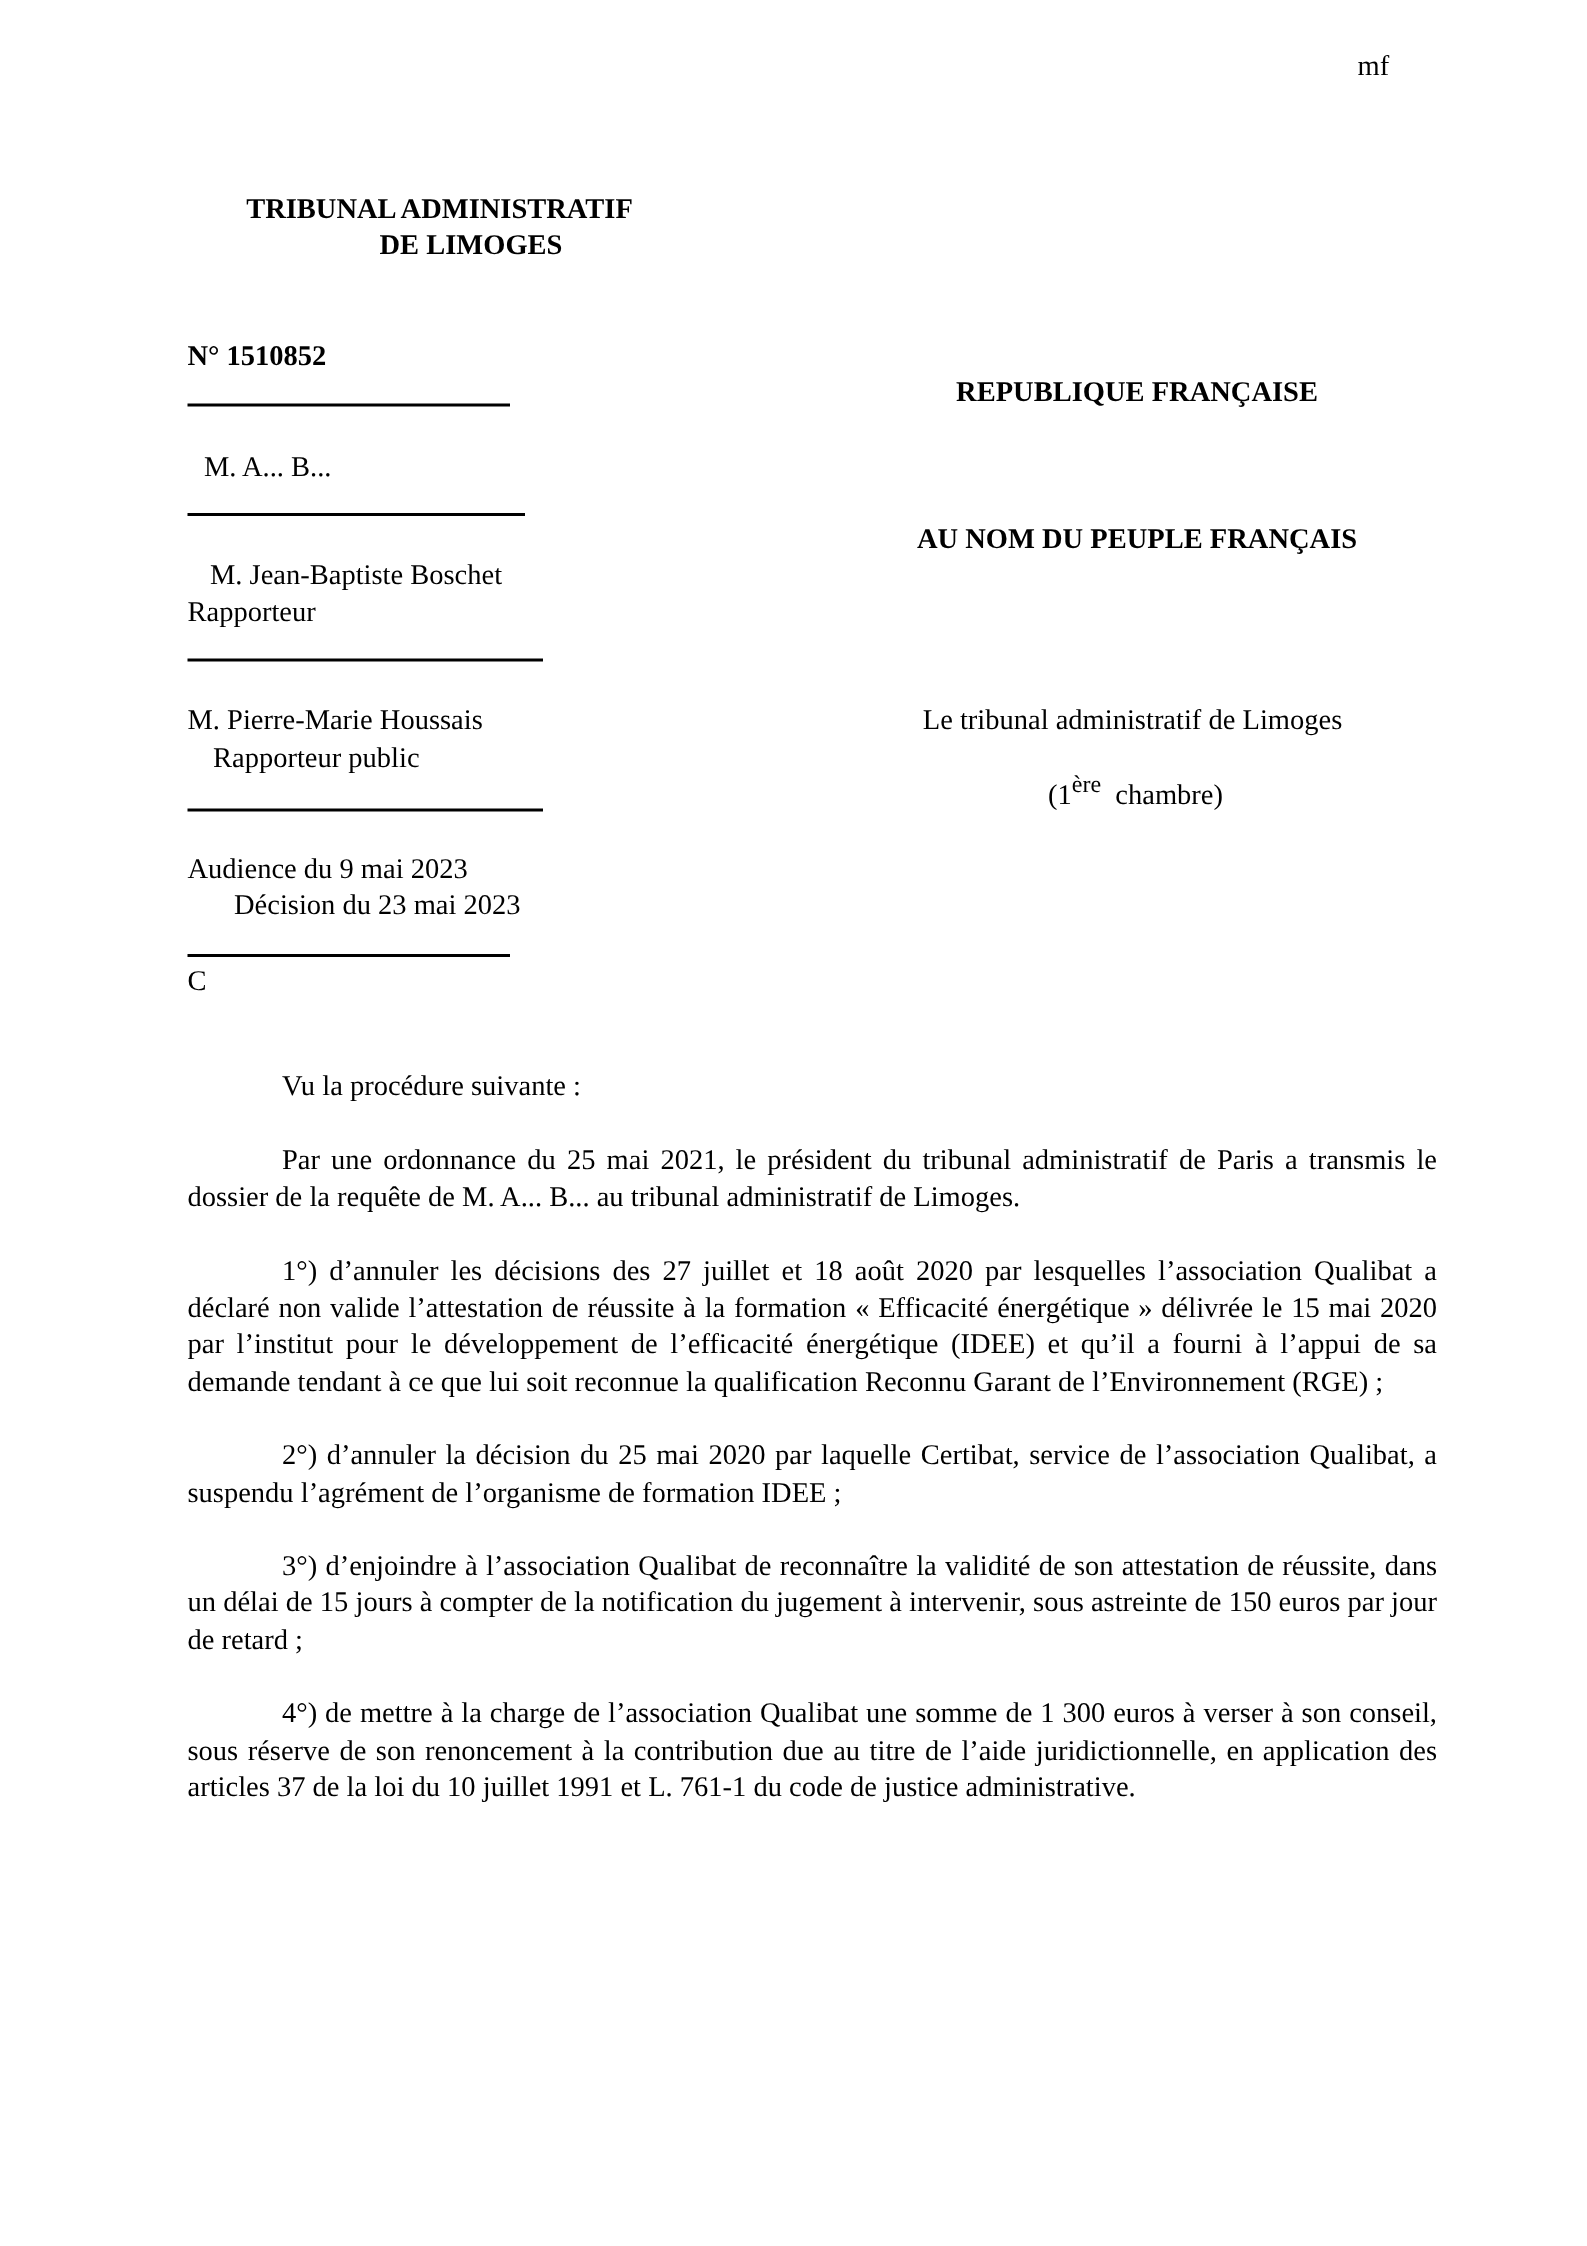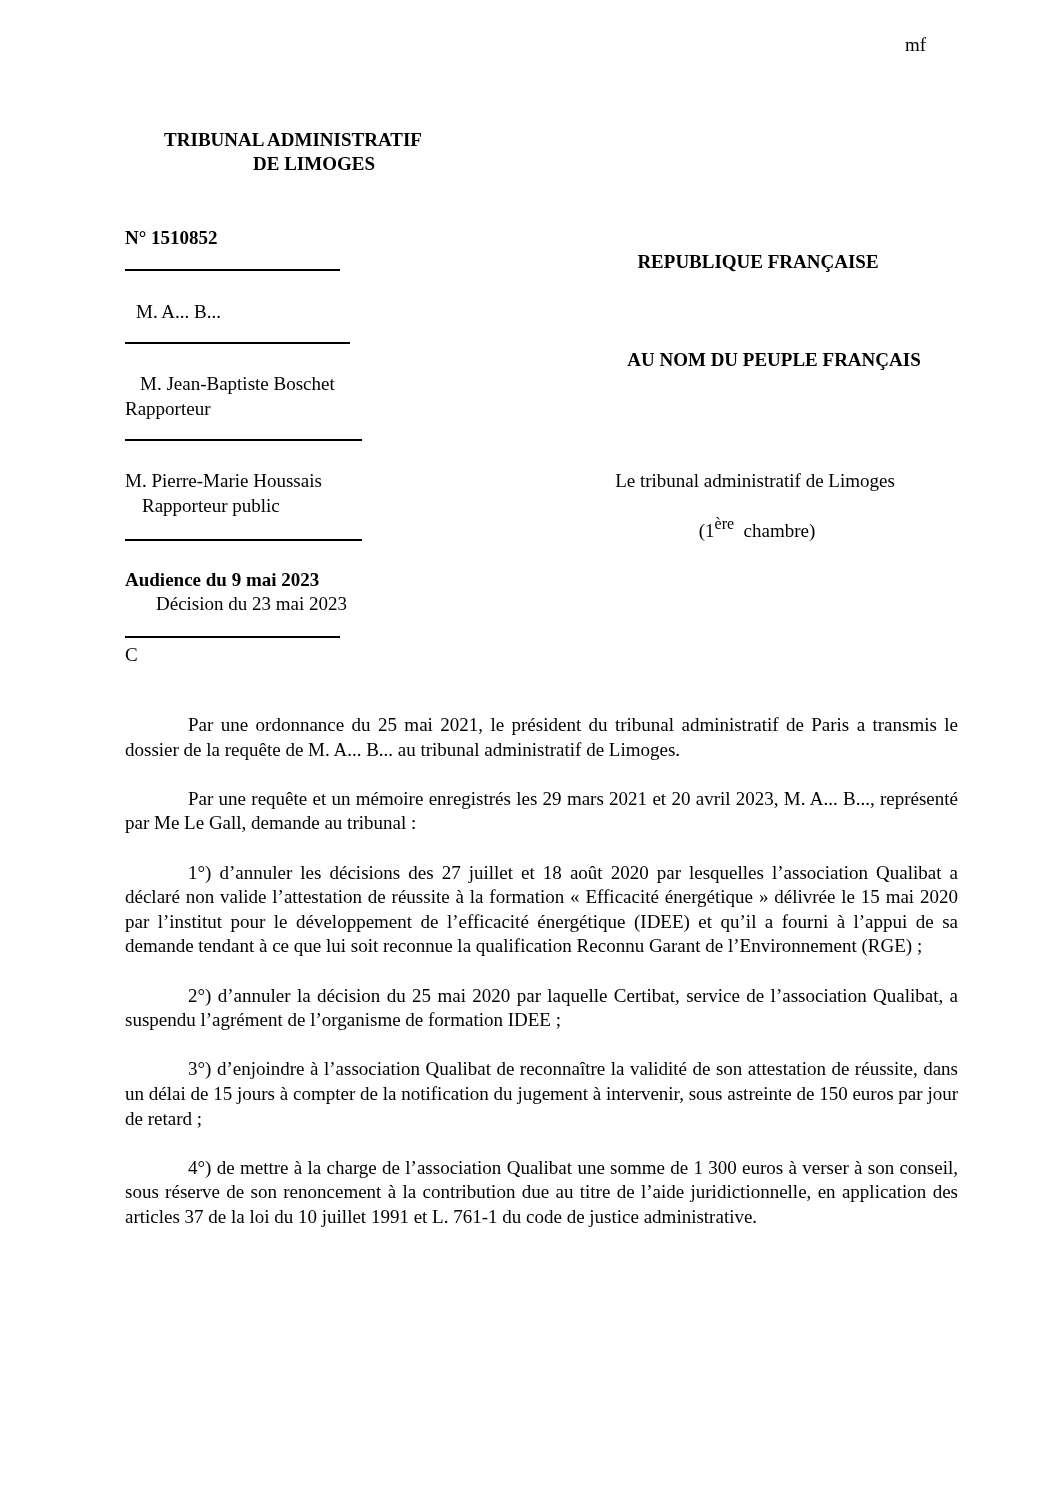--- a/index.html
+++ b/index.html
@@ -24,41 +24,41 @@
   <div class="abs bold center" style="left:314px; top:152px;">DE LIMOGES</div>
 
   <div class="abs bold" style="left:125px; top:226px;">N° 1510852</div>
   <div class="rule" style="left:125px; top:269px; width:215px;"></div>
 
   <div class="abs bold center" style="left:758px; top:250px;">REPUBLIQUE FRANÇAISE</div>
 
   <div class="abs" style="left:136px; top:300px;">M. A... B...</div>
   <div class="rule" style="left:125px; top:342px; width:225px;"></div>
 
-  <div class="abs bold center" style="left:758px; top:348px;margin-left:16px;">AU NOM DU PEUPLE FRANÇAIS</div>
+  <div class="abs bold center" style="left:758px; top:348px;">AU NOM DU PEUPLE FRANÇAIS</div>
 
   <div class="abs" style="left:140px; top:372px;">M. Jean-Baptiste Boschet</div>
   <div class="abs" style="left:125px; top:397px;">Rapporteur</div>
   <div class="rule" style="left:125px; top:439px; width:237px;"></div>
 
   <div class="abs" style="left:125px; top:469px;">M. Pierre-Marie Houssais</div>
   <div class="abs" style="left:142px; top:494px;">Rapporteur public</div>
   <div class="rule" style="left:125px; top:539px; width:237px;"></div>
 
   <div class="abs center" style="left:755px; top:469px;">Le tribunal administratif de Limoges</div>
   <div class="abs center" style="left:757px; top:519px;"><span>(1</span><sup>ère</sup><span style="white-space:pre;">  chambre)</span></div>
 
-  <div class="abs" style="left:125px; top:568px;font-weight:bold;">Audience du 9 mai 2023</div>
+  <div class="abs" style="left:125px; top:568px;">Audience du 9 mai 2023</div>
   <div class="abs" style="left:125px; top:592px;margin-left:31px;">Décision du 23 mai 2023</div>
   <div class="rule" style="left:125px; top:636px; width:215px;"></div>
 
   <div class="abs" style="left:125px; top:643px;">C</div>
 
   <div class="body-text" style="top:713px;">
+    <p>Vu la procédure suivante :</p>
     <p>Par une ordonnance du 25 mai 2021, le président du tribunal administratif de Paris a transmis le dossier de la requête de M. A... B... au tribunal administratif de Limoges.</p>
-    <p>Par une requête et un mémoire enregistrés les 29 mars 2021 et 20 avril 2023, M. A... B..., représenté par Me Le Gall, demande au tribunal :</p>
     <p>1°) d’annuler les décisions des 27 juillet et 18 août 2020 par lesquelles l’association Qualibat a déclaré non valide l’attestation de réussite à la formation « Efficacité énergétique » délivrée le 15 mai 2020 par l’institut pour le développement de l’efficacité énergétique (IDEE) et qu’il a fourni à l’appui de sa demande tendant à ce que lui soit reconnue la qualification Reconnu Garant de l’Environnement (RGE) ;</p>
     <p>2°) d’annuler la décision du 25 mai 2020 par laquelle Certibat, service de l’association Qualibat, a suspendu l’agrément de l’organisme de formation IDEE ;</p>
     <p>3°) d’enjoindre à l’association Qualibat de reconnaître la validité de son attestation de réussite, dans un délai de 15 jours à compter de la notification du jugement à intervenir, sous astreinte de 150 euros par jour de retard ;</p>
     <p>4°) de mettre à la charge de l’association Qualibat une somme de 1 300 euros à verser à son conseil, sous réserve de son renoncement à la contribution due au titre de l’aide juridictionnelle, en application des articles 37 de la loi du 10 juillet 1991 et L. 761-1 du code de justice administrative.</p>
   </div>
 
 </div>
 
 </body></html>

